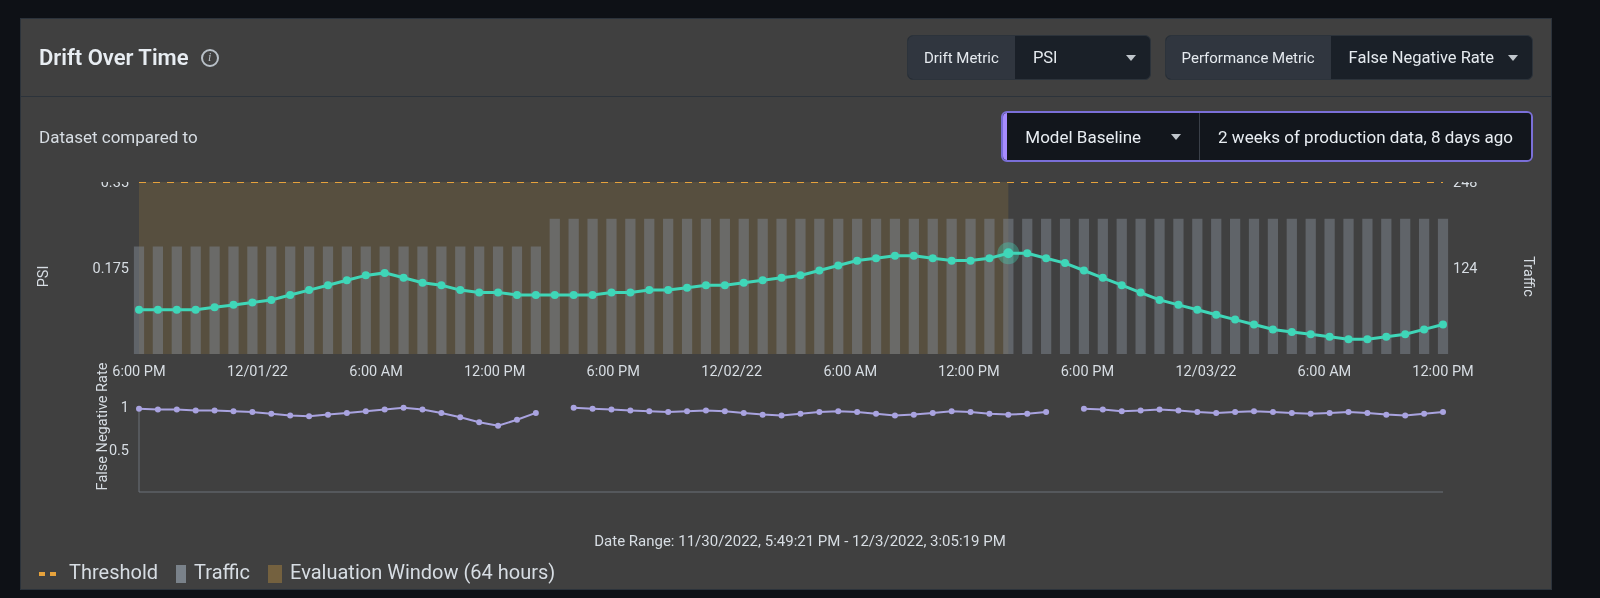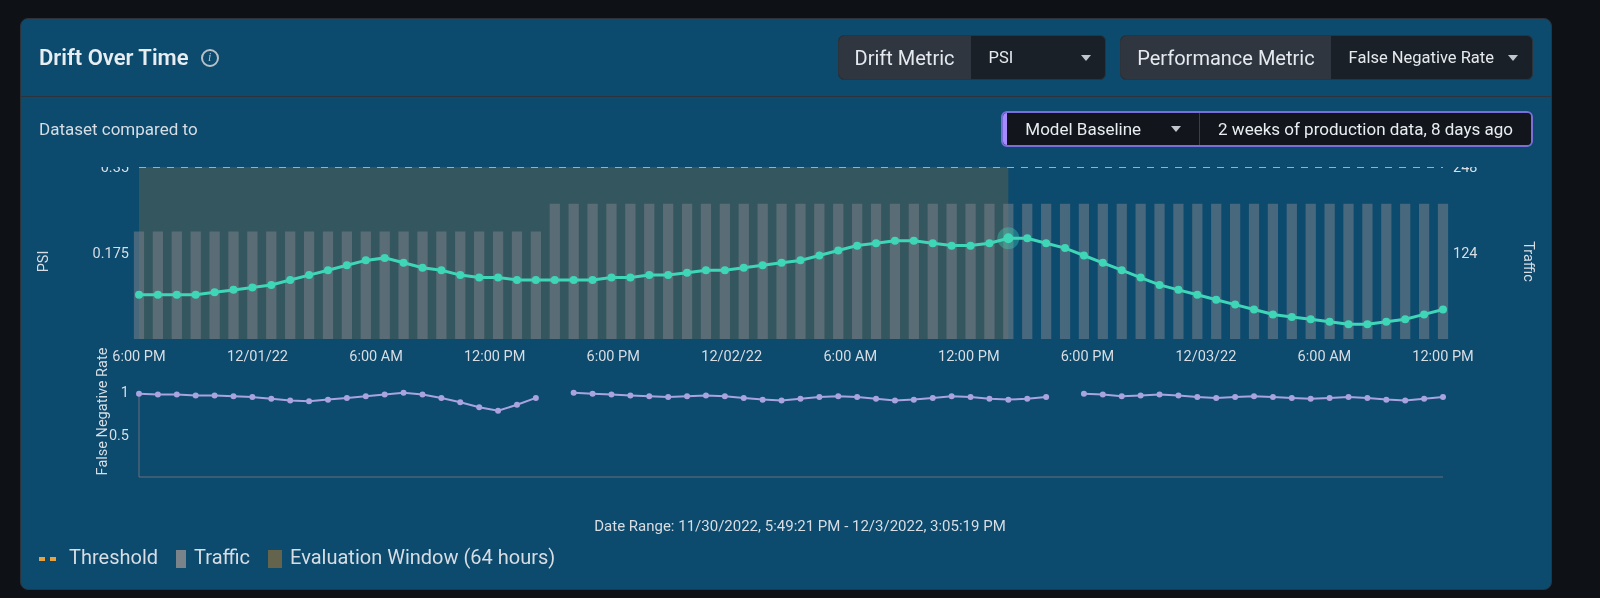--- a/index.html
+++ b/index.html
@@ -1,32 +1,32 @@
 <!DOCTYPE html>
 <html><head>
 <meta charset="utf-8">
 <style>
   * { box-sizing: border-box; margin: 0; padding: 0; }
   html, body { width: 1600px; height: 598px; background: #0e1116; font-family: -apple-system, "Segoe UI", Roboto, Arial, sans-serif; color: #d7dde3; overflow: hidden; }
-  .panel { position: absolute; left: 20px; right: 48px; top: 18px; bottom: 8px; border: 1px solid #2c333b; border-radius: 8px; background: #0c4a6e; }
+  .panel { position: absolute; left: 20px; right: 48px; top: 18px; bottom: 8px; border: 1px solid #2c333b; border-radius: 0; background: #404040; }
 
   .header { display: flex; align-items: center; justify-content: space-between; height: 78px; padding: 0 18px; border-bottom: 1px solid #2c333b; }
   .title-wrap { display: flex; align-items: center; gap: 12px; }
   .title { font-size: 22px; font-weight: 600; color: #e8edf2; }
   .info-icon { width: 18px; height: 18px; border: 2px solid #b8c0c8; border-radius: 50%; display: flex; align-items: center; justify-content: center; font-size: 12px; color: #b8c0c8; font-style: italic; font-family: Georgia, serif; cursor: pointer; }
 
   .controls { display: flex; gap: 14px; }
   .combo { display: flex; align-items: stretch; border: 1px solid #2c333b; border-radius: 6px; overflow: hidden; background: #1a2028; height: 45px; }
-  .combo .lbl { display: flex; align-items: center; padding: 0 16px; background: #30363f; font-size: 20px; color: #e5eaef; white-space: nowrap; }
+  .combo .lbl { display: flex; align-items: center; padding: 0 16px; background: #30363f; font-size: 15px; color: #e5eaef; white-space: nowrap; }
   .combo .sel { display: flex; align-items: center; gap: 14px; padding: 0 14px 0 18px; font-size: 16.5px; color: #e5eaef; cursor: pointer; }
   .chev { width: 0; height: 0; border-left: 5px solid transparent; border-right: 5px solid transparent; border-top: 6px solid #c0c6cc; }
 
   .subhdr { display: flex; align-items: center; gap: 14px; padding: 14px 18px 6px; justify-content: space-between; }
   .subhdr .txt { font-size: 17px; color: #d7dde3; }
-  .pill-group { display: flex; border: 2px solid #7a6fd8; border-radius: 6px; overflow: hidden; height: 36px; }
+  .pill-group { display: flex; border: 2px solid #7a6fd8; border-radius: 6px; overflow: hidden; height: 51px; }
   .pill-group .pill { display: flex; align-items: center; padding: 0 18px; font-size: 17px; background: #12161c; color: #e8edf2; cursor: pointer; }
   .pill-group .pill.baseline { border-left: 4px solid #a68bff; border-right: 1px solid #3a4049; gap: 30px; }
 
   .chart-area { position: relative; margin: 14px 42px 0 70px; }
   svg.chart { display: block; }
 
   .axis-lbl-left { position: absolute; left: -58px; top: 86px; transform: rotate(-90deg); transform-origin: center; font-size: 14.5px; color: #d7dde3; }
   .axis-lbl-right { position: absolute; right: -40px; top: 86px; transform: rotate(90deg); transform-origin: center; font-size: 14.5px; color: #d7dde3; }
   .axis-lbl-left2 { position: absolute; left: -52px; top: 236px; transform: rotate(-90deg); transform-origin: center; font-size: 14.5px; color: #d7dde3; white-space: nowrap; }
 

